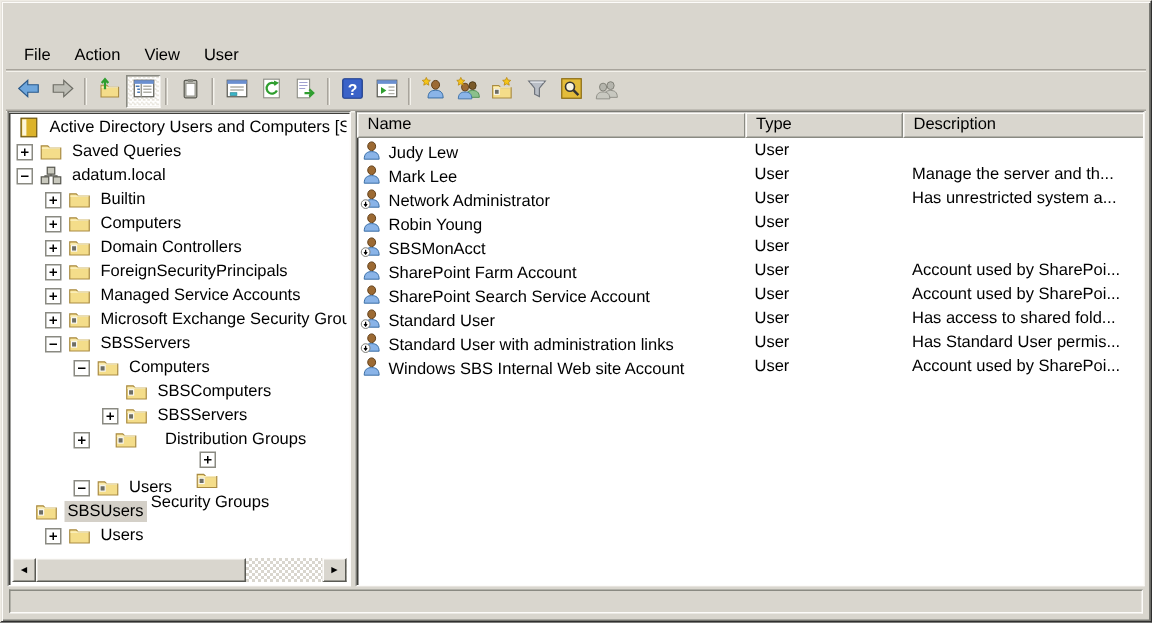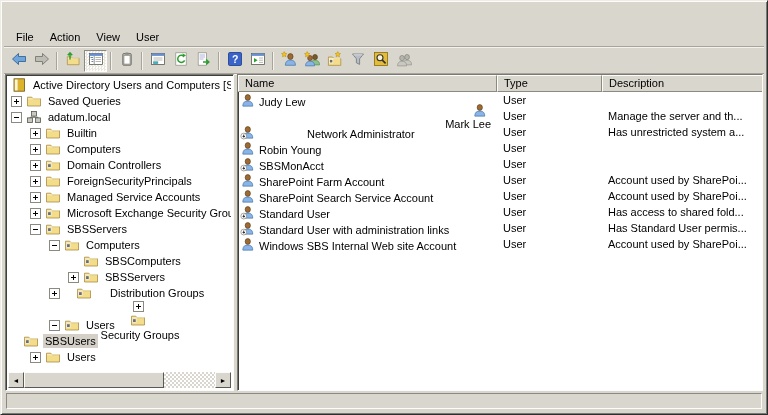--- a/index.html
+++ b/index.html
@@ -454,32 +454,32 @@
               <span class="row-icon"><svg viewBox="0 0 16 16" xmlns="http://www.w3.org/2000/svg">
                   <ellipse cx="8.3" cy="4.8" rx="2.8" ry="3.1" fill="#9c6a33" stroke="#5f3d16" stroke-width="0.7"></ellipse>
                   <path d="M3 14 C3 9.8 5.3 8.6 8.3 8.6 C11.3 8.6 13.6 9.8 13.6 14 Z" fill="#8ab4e8" stroke="#3a6ea5" stroke-width="0.7"></path>
                 </svg></span>
               <span>Judy Lew</span>
             </div>
             <div class="cell" style="width: 105px;">User</div>
             <div class="cell" style="width: 153px;"></div>
           </div>
           <div class="list-row">
-            <div class="cell name" style="width: 259px; flex-direction: column;">
+            <div class="cell name" style="width: 259px;">
               <span class="row-icon"><svg viewBox="0 0 16 16" xmlns="http://www.w3.org/2000/svg">
                   <ellipse cx="8.3" cy="4.8" rx="2.8" ry="3.1" fill="#9c6a33" stroke="#5f3d16" stroke-width="0.7"></ellipse>
                   <path d="M3 14 C3 9.8 5.3 8.6 8.3 8.6 C11.3 8.6 13.6 9.8 13.6 14 Z" fill="#8ab4e8" stroke="#3a6ea5" stroke-width="0.7"></path>
                 </svg></span>
               <span>Mark Lee</span>
             </div>
             <div class="cell" style="width: 105px;">User</div>
             <div class="cell" style="width: 153px;">Manage the server and th...</div>
           </div>
           <div class="list-row">
-            <div class="cell name" style="width: 259px; gap: 48px;">
+            <div class="cell name" style="width: 259px;">
               <span class="row-icon"><svg viewBox="0 0 16 16" xmlns="http://www.w3.org/2000/svg">
                   <ellipse cx="8.3" cy="4.8" rx="2.8" ry="3.1" fill="#9c6a33" stroke="#5f3d16" stroke-width="0.7"></ellipse>
                   <path d="M3 14 C3 9.8 5.3 8.6 8.3 8.6 C11.3 8.6 13.6 9.8 13.6 14 Z" fill="#8ab4e8" stroke="#3a6ea5" stroke-width="0.7"></path>
                   <circle cx="4" cy="11.8" r="3.1" fill="#fff" stroke="#7a7a74" stroke-width="0.7"></circle>
                   <path d="M4 10.2 L4 12.8 M2.9 11.8 L4 13.1 L5.1 11.8" stroke="#000" stroke-width="0.9" fill="none"></path>
                 </svg></span>
               <span>Network Administrator</span>
             </div>
             <div class="cell" style="width: 105px;">User</div>
             <div class="cell" style="width: 153px;">Has unrestricted system a...</div>

